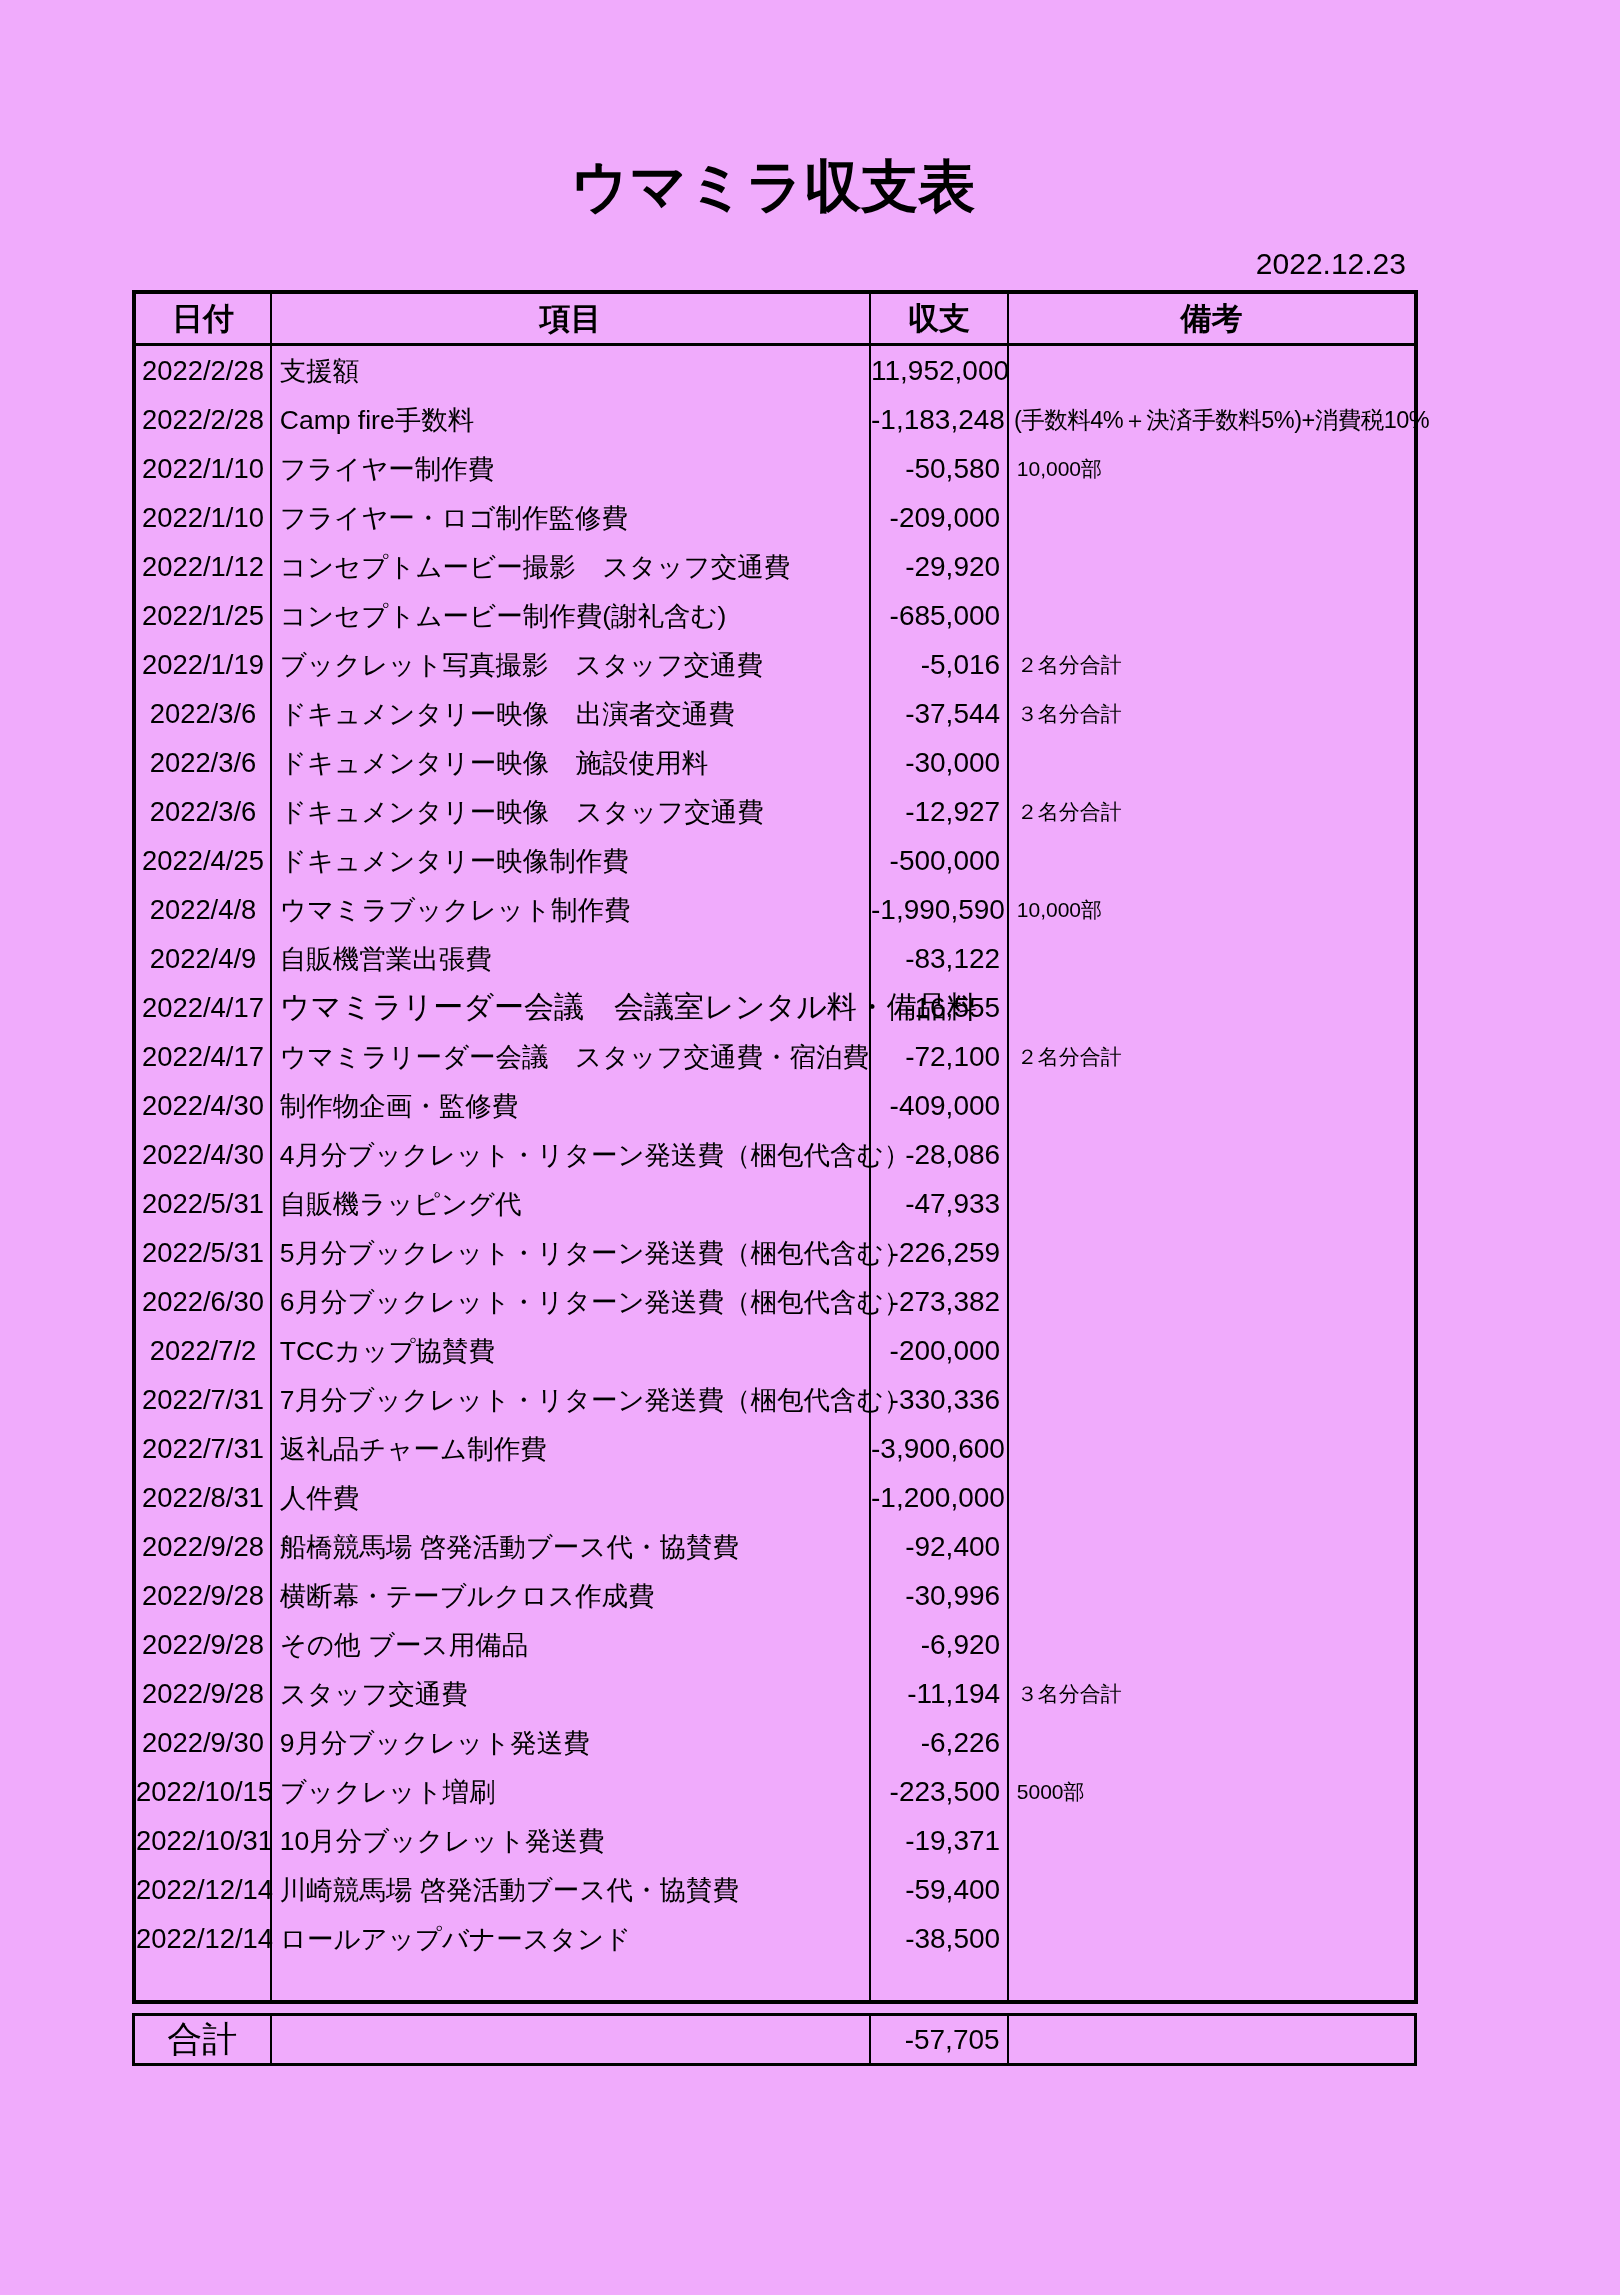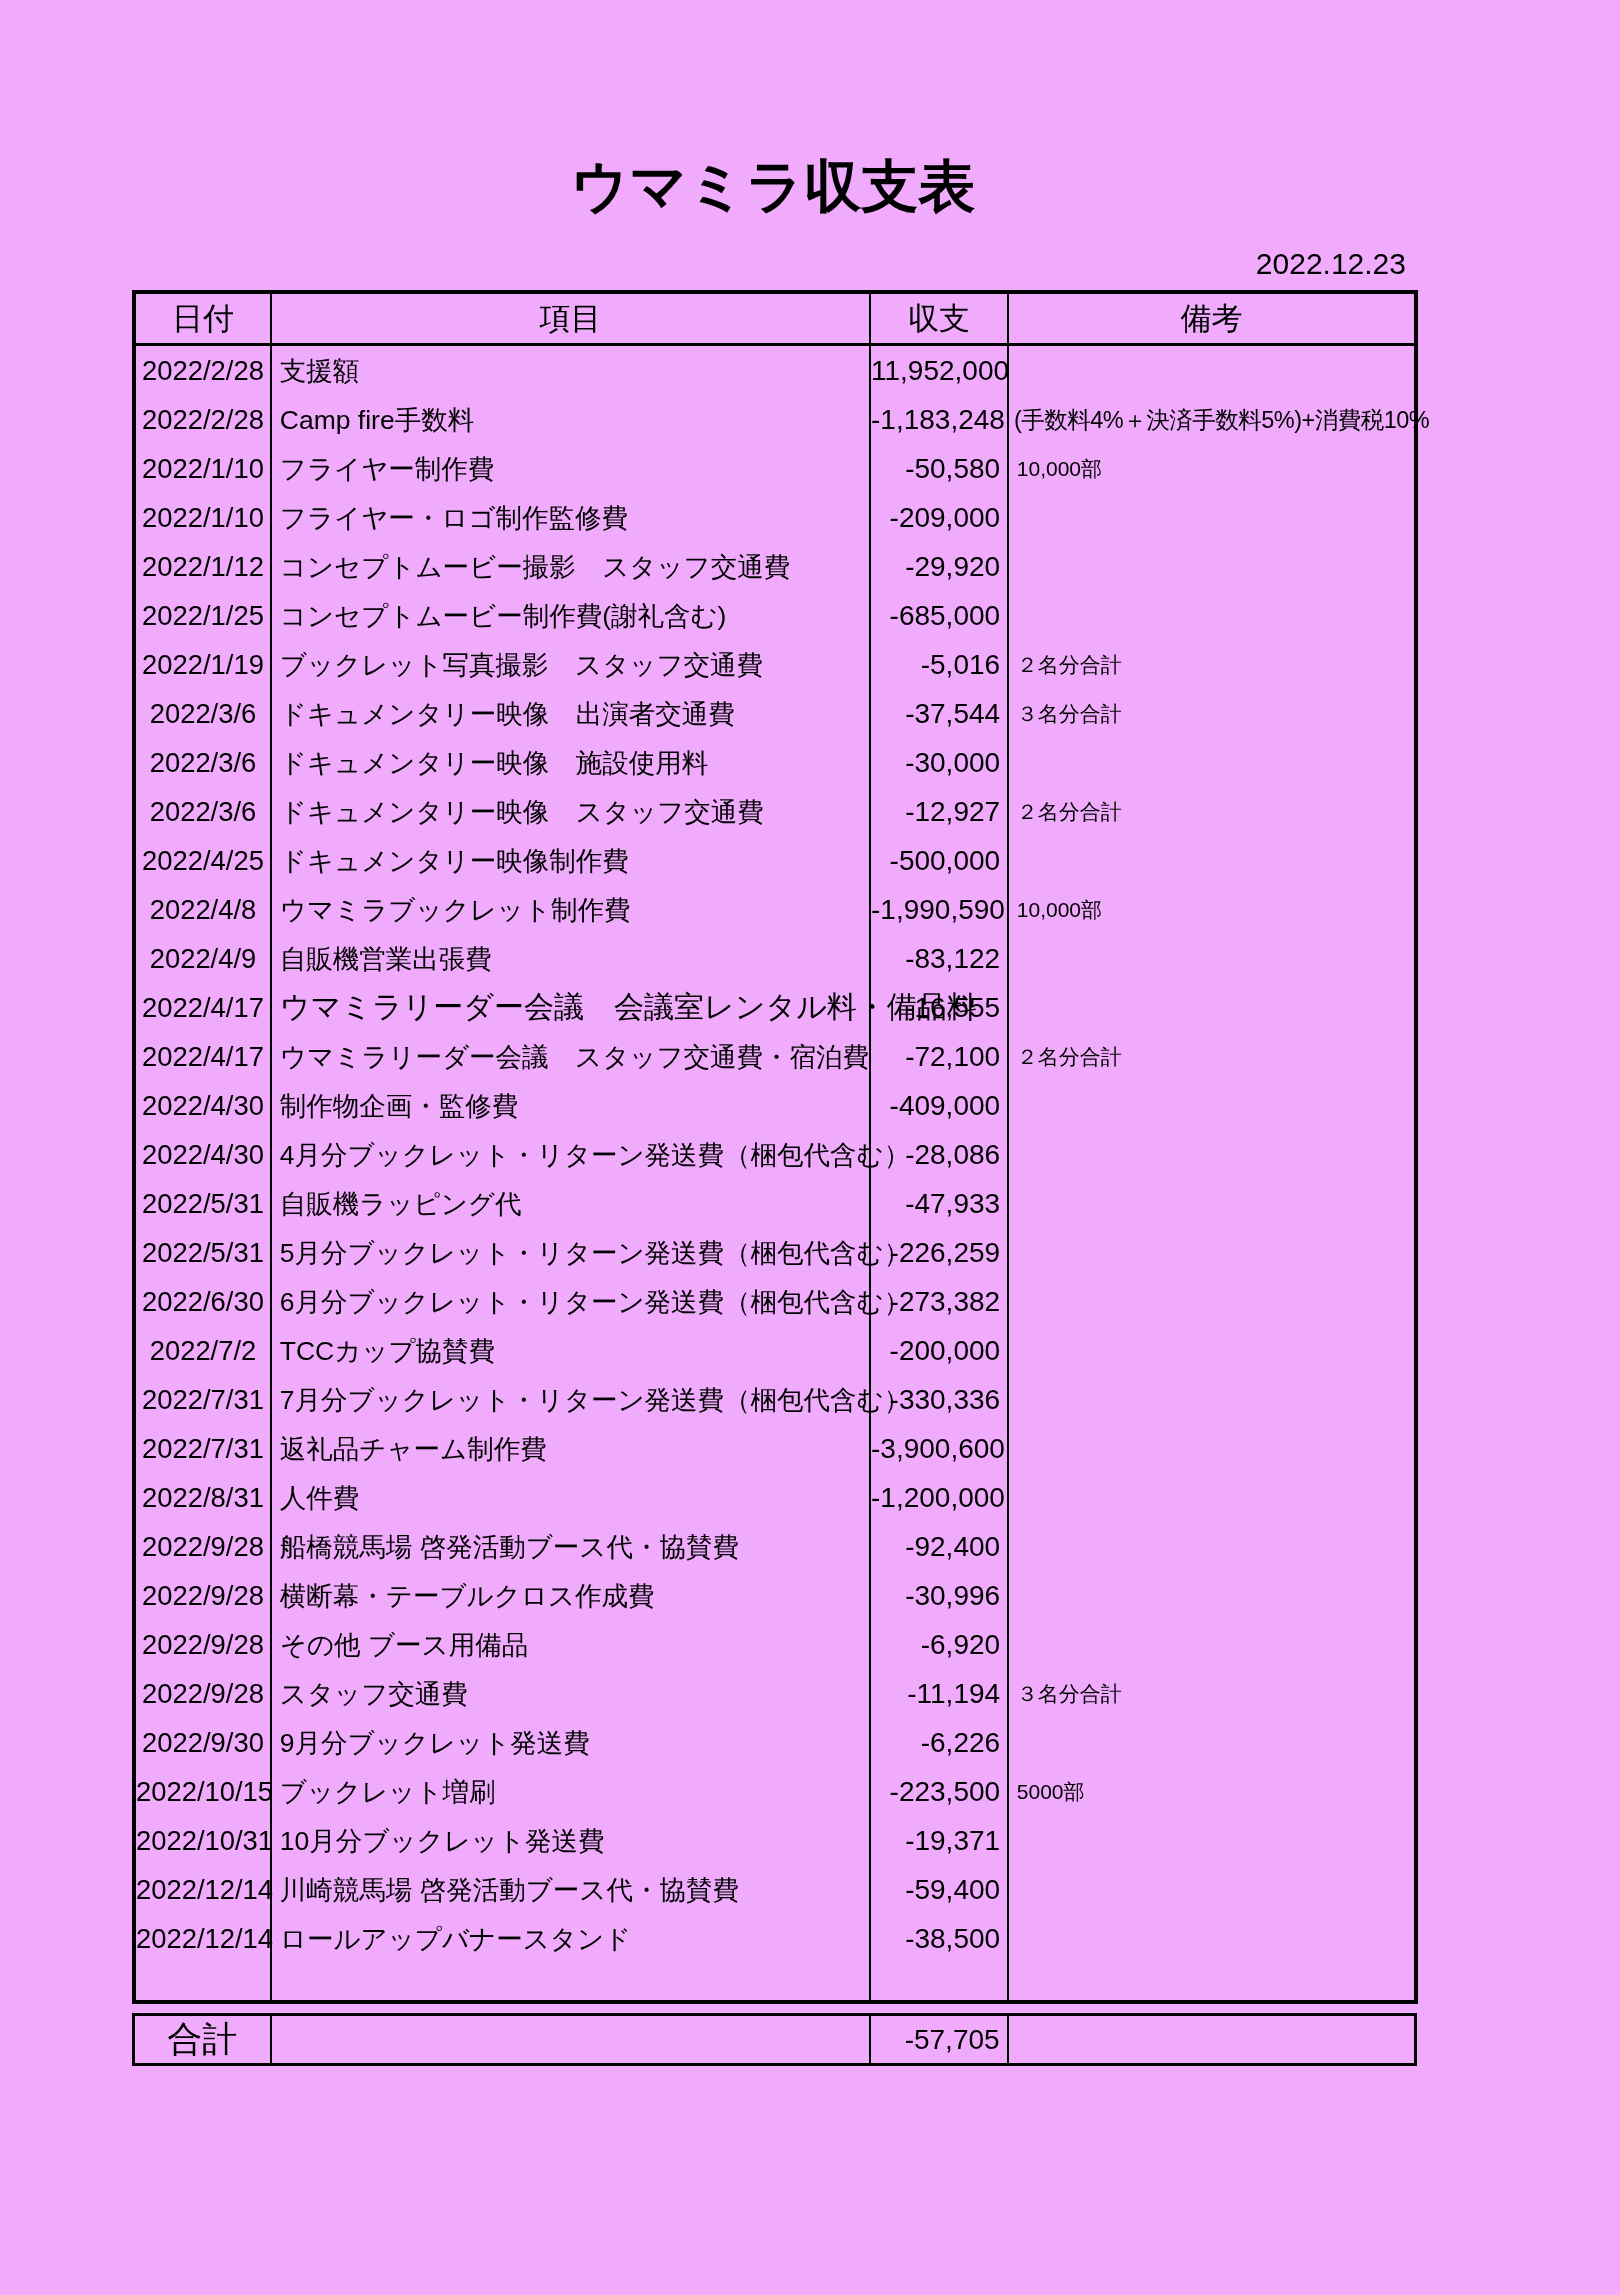--- a/index.html
+++ b/index.html
@@ -49,21 +49,21 @@
   table.main col.c1 { width: 137px; }
   table.main col.c2 { width: 599px; }
   table.main col.c3 { width: 138px; }
   table.main col.c4 { width: 408px; }
 
   table.main thead th {
     height: 49px;
     border-bottom: 3.9px solid #000;
     border-right: 2.9px solid #000;
     font-size: 31px;
-    font-weight: normal;
+    font-weight: bold;
     text-align: center;
     vertical-align: middle;
     padding: 0;
   }
   table.main thead th:last-child { border-right: none; }
 
   table.main tbody td,
   table.main tfoot td {
     height: 49px;
     border-right: 2.9px solid #000;

